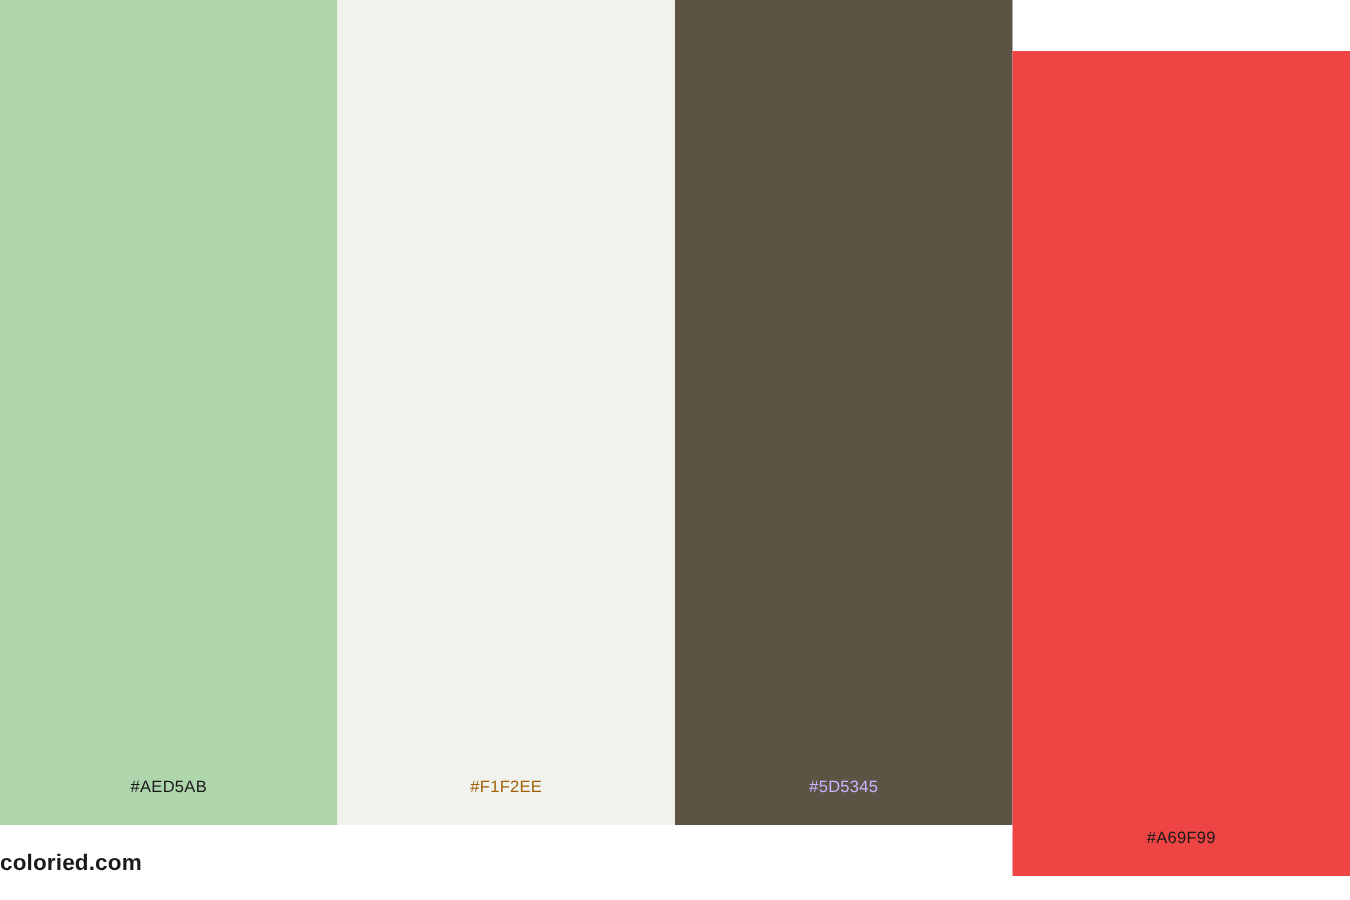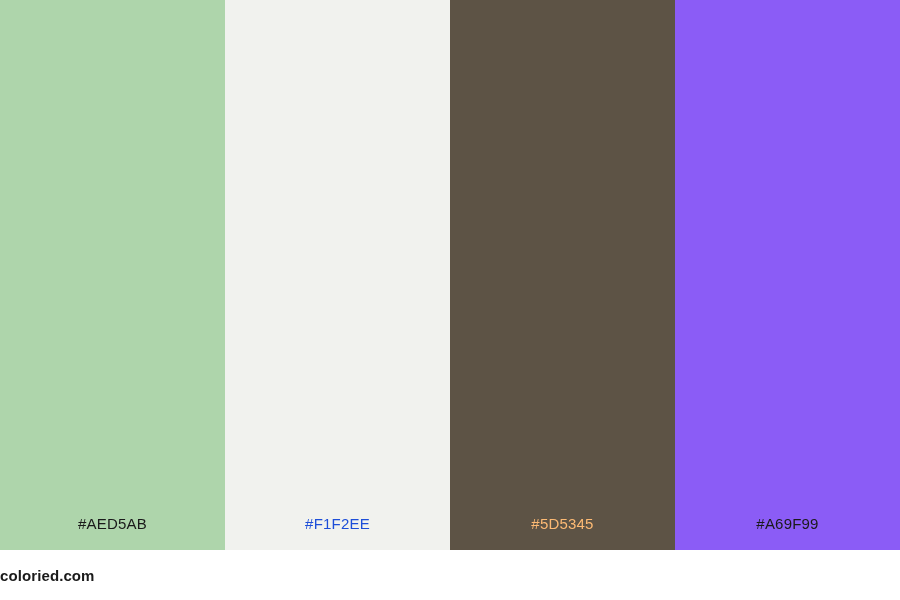--- a/index.html
+++ b/index.html
@@ -33,21 +33,21 @@
     position: relative;
     display: flex;
     align-items: flex-end;
     justify-content: center;
   }
   .swatch-label {
     display: block;
     width: 100%;
     text-align: center;
     font-family: "Liberation Sans", sans-serif;
-    font-size: 15px;
+    font-size: 11px;
     font-weight: 400;
     letter-spacing: 0.2px;
     line-height: 1;
     padding-bottom: 19px;
     user-select: none;
   }
   .footer {
     width: 900px;
     height: 50px;
     background: #ffffff;
@@ -69,28 +69,28 @@
 
 <div class="palette-page">
 
   <div class="swatch-strip">
 
     <div class="swatch" style="background-color: rgb(174, 213, 171);">
       <span class="swatch-label" style="color: rgb(26, 26, 26);">#AED5AB</span>
     </div>
 
     <div class="swatch" style="background-color: rgb(241, 242, 238);">
-      <span class="swatch-label" style="color: #1d4ed8;">#F1F2EE</span>
+      <span class="swatch-label" style="color: #a16207;">#F1F2EE</span>
     </div>
 
     <div class="swatch" style="background-color: rgb(93, 83, 69);">
-      <span class="swatch-label" style="color: #fdba74;">#5D5345</span>
+      <span class="swatch-label" style="color: #c4b5fd;">#5D5345</span>
     </div>
 
-    <div class="swatch" style="background-color: #8b5cf6;">
+    <div class="swatch" style="background-color: #ef4444; margin-top: 34px;">
       <span class="swatch-label" style="color: rgb(26, 26, 26);">#A69F99</span>
     </div>
 
 
   </div>
 
   <div class="footer">
     <span class="footer-text">coloried.com</span>
   </div>
 

